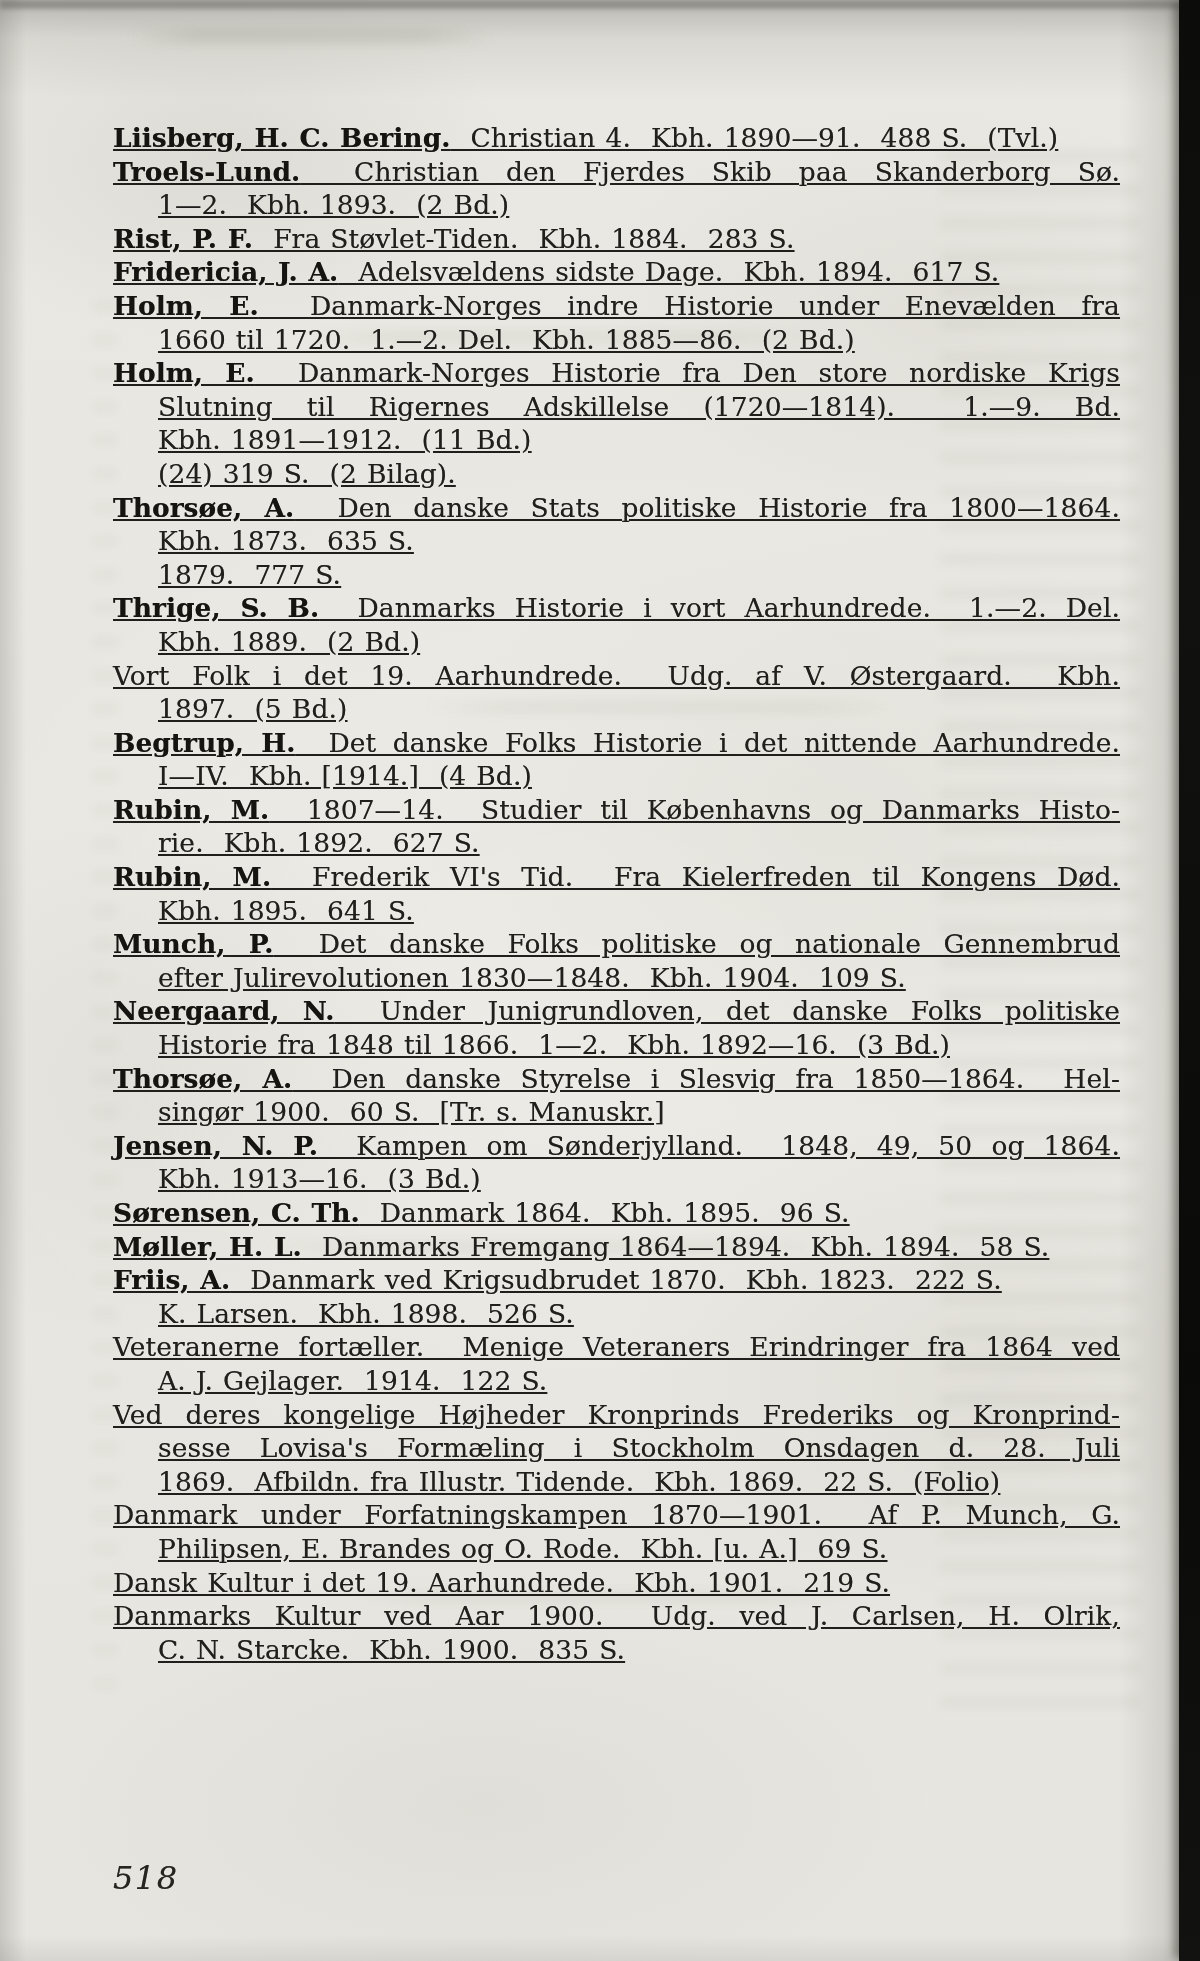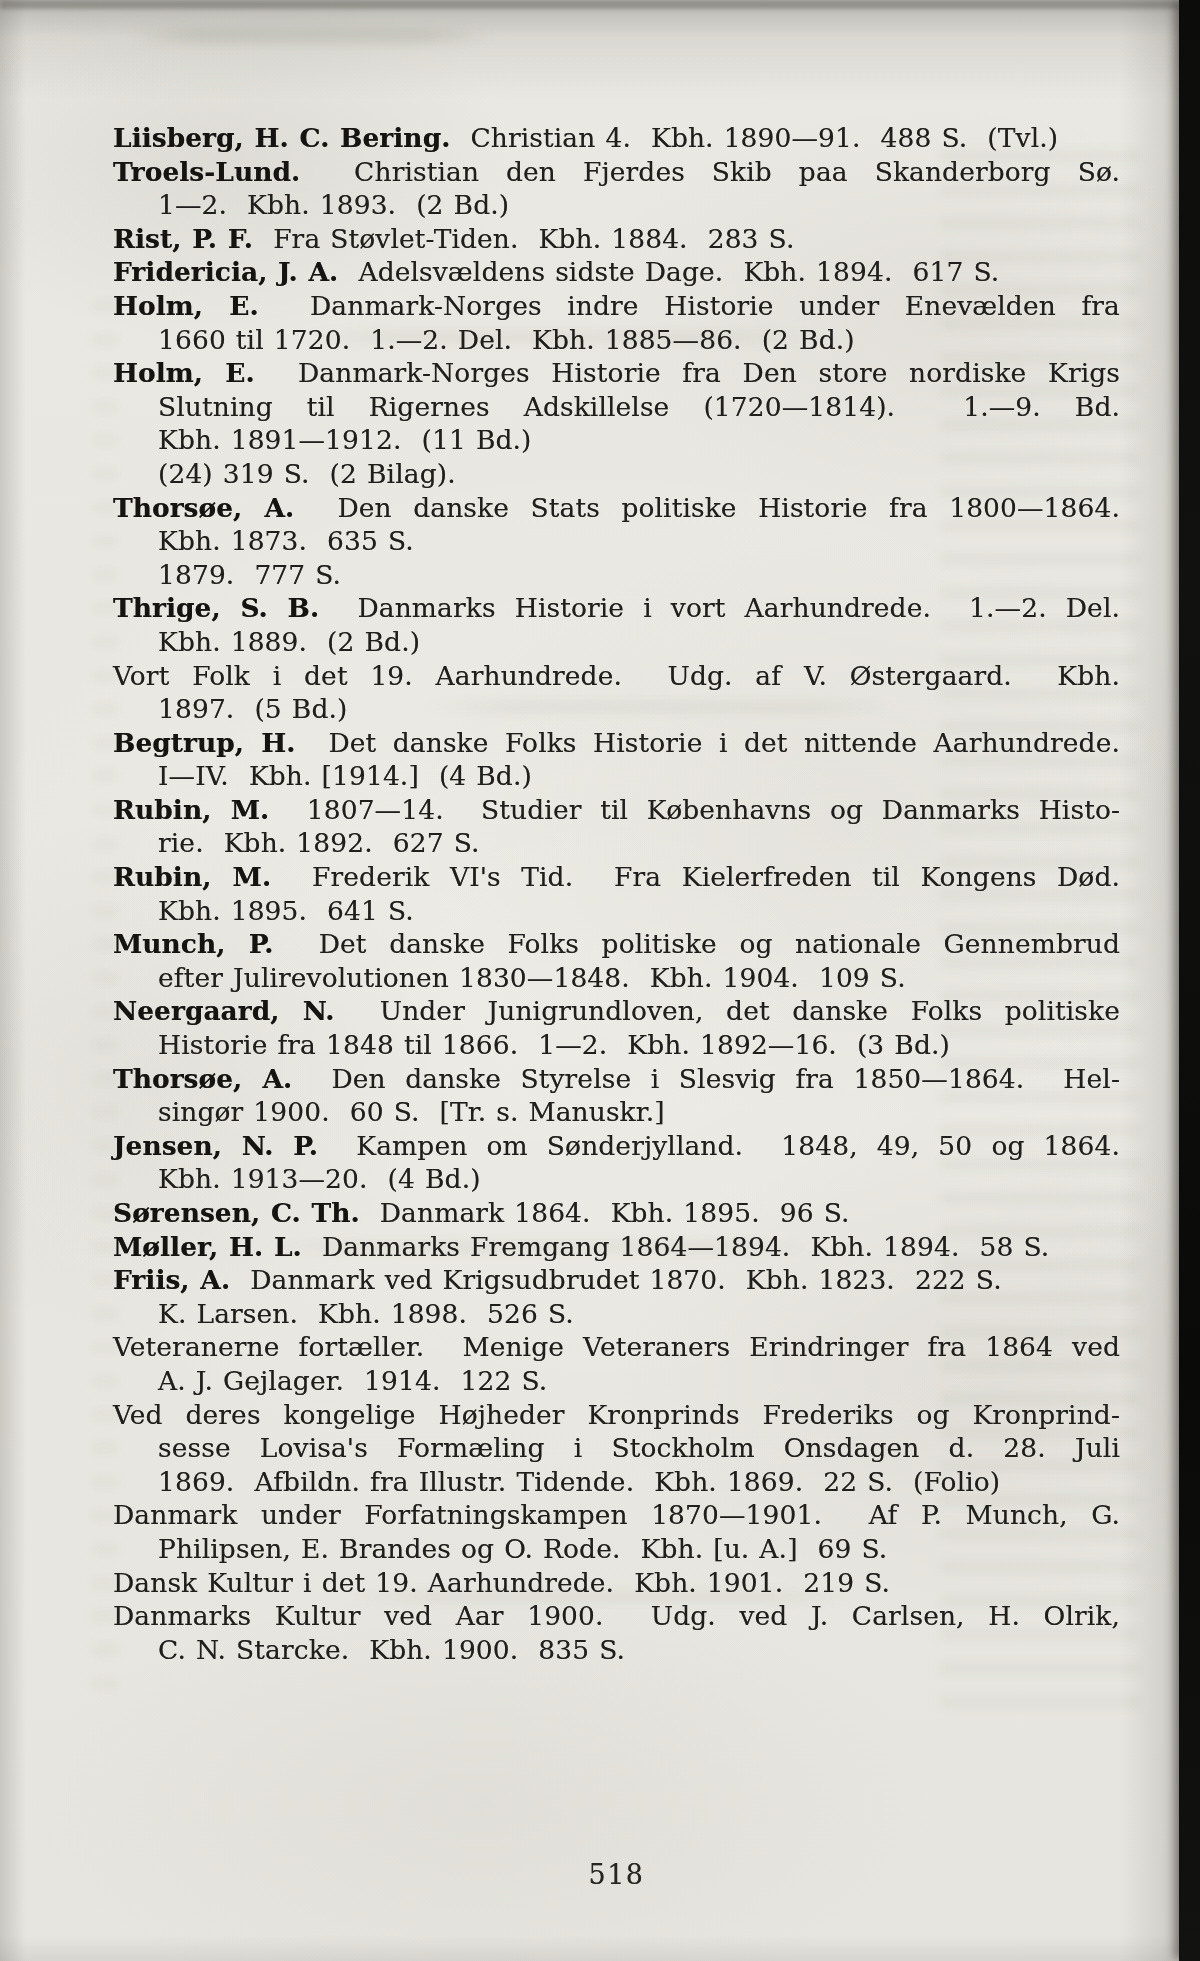--- a/index.html
+++ b/index.html
@@ -37,28 +37,29 @@
   .ghost{position:absolute;pointer-events:none;filter:blur(5px);}
   .ghost-col{background:repeating-linear-gradient(to bottom, rgba(118,124,104,0.12) 0 12px, rgba(118,124,104,0) 12px 33.6px);}
   .ghost-band{background:linear-gradient(90deg, rgba(118,124,104,0) 0%, rgba(118,124,104,0.16) 18%, rgba(118,124,104,0.16) 82%, rgba(118,124,104,0) 100%);}
   
   .text-block{
     position:absolute;left:113px;top:121px;width:1007px;
     font-size:26.5px;line-height:33.6px;color:#201f1c;
     word-spacing:1.5px;letter-spacing:0.1px;
     text-shadow:0 0 0.5px rgba(32,31,28,0.55);
   }
-  .line{white-space:pre-wrap;min-height:33.6px;}
+  .line{white-space:pre-wrap;min-height:33.6px;text-decoration:underline;}
   .line.cont{padding-left:45px;}
   .line.full{text-align:justify;text-align-last:justify;}
   .entry b{font-weight:bold;color:#151411;letter-spacing:0;}
   .page-number{
-    position:absolute;left:113px;width:1007px;top:1859px;text-align:center;
-    font-size:27px;color:#26251f;letter-spacing:1.5px;
+    position:absolute;left:113px;width:1007px;top:1859px;
+    font-size:32px;color:#26251f;letter-spacing:1.5px;
     text-shadow:0 0 0.5px rgba(32,31,28,0.5);
+    font-style:italic;
   }
 </style>
 </head>
 <body>
 
 <div class="paper">
   <div class="top-shade"></div>
   <div class="top-edge"></div>
   <div class="left-shade"></div>
   <div class="bottom-shade"></div>
@@ -131,21 +132,21 @@
       <div class="entry">
         <div class="line full"><b>Neergaard, N.</b>  Under Junigrundloven, det danske Folks politiske</div>
         <div class="line cont">Historie fra 1848 til 1866.  1—2.  Kbh. 1892—16.  (3 Bd.)</div>
       </div>
       <div class="entry">
         <div class="line full"><b>Thorsøe, A.</b>  Den danske Styrelse i Slesvig fra 1850—1864.  Hel-</div>
         <div class="line cont">singør 1900.  60 S.  [Tr. s. Manuskr.]</div>
       </div>
       <div class="entry">
         <div class="line full"><b>Jensen, N. P.</b>  Kampen om Sønderjylland.  1848, 49, 50 og 1864.</div>
-        <div class="line cont">Kbh. 1913—20.  (4 Bd.)</div>
+        <div class="line cont">Kbh. 1913—16.  (3 Bd.)</div>
       </div>
       <div class="entry">
         <div class="line"><b>Sørensen, C. Th.</b>  Danmark 1864.  Kbh. 1895.  96 S.</div>
       </div>
       <div class="entry">
         <div class="line"><b>Møller, H. L.</b>  Danmarks Fremgang 1864—1894.  Kbh. 1894.  58 S.</div>
       </div>
       <div class="entry">
         <div class="line"><b>Friis, A.</b>  Danmark ved Krigsudbrudet 1870.  Kbh. 1823.  222 S.</div>
       </div>

